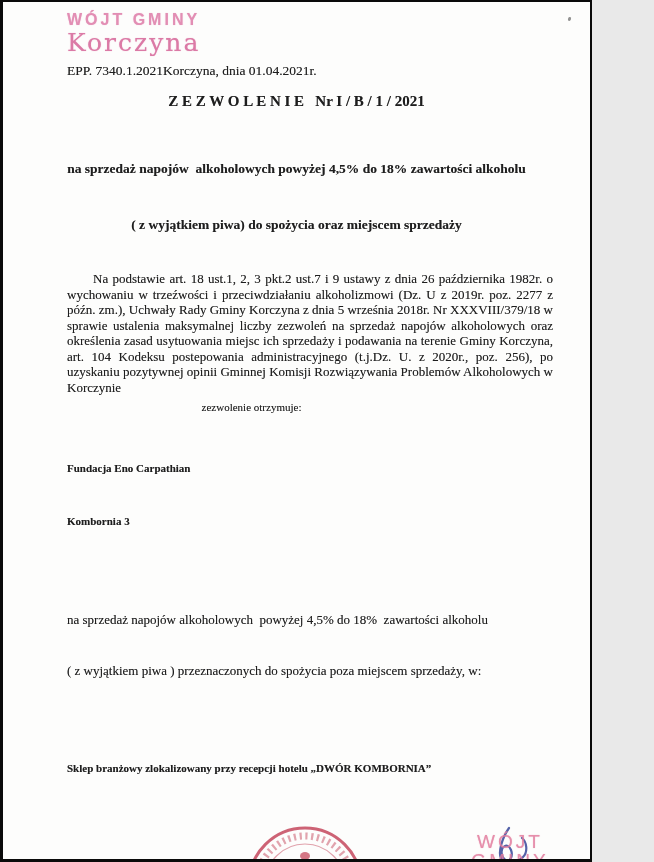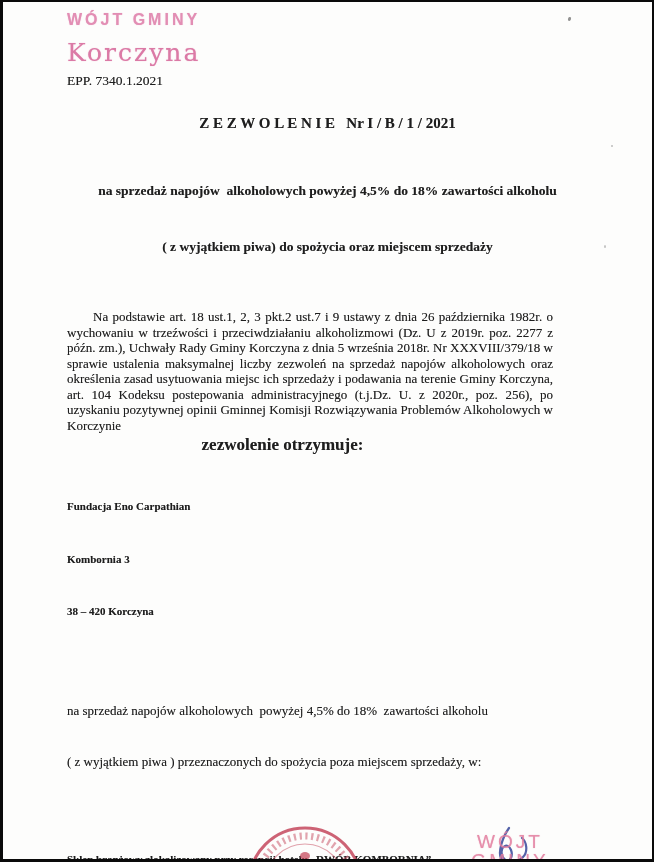--- a/index.html
+++ b/index.html
@@ -1,65 +1,65 @@
 <!DOCTYPE html>
 <html lang="pl"><head>
 <meta charset="utf-8">
 <style>
   html,body{margin:0;padding:0;background:#e9e9e9;}
   .scan{
     position:relative;
-    width:654px;height:862px;
+    width:592px;height:862px;
     box-sizing:border-box;
     background:#fdfdfc;
     border:2px solid #0a0a0a;
     border-left-width:3px;
     border-bottom-width:3px;
     overflow:hidden;
     font-family:"Liberation Serif", serif;
     color:#1e1e1e;
     text-shadow:0 0 .4px rgba(30,30,30,.45);
   }
   
   .stamp-top{margin:10px 0 0 64px;line-height:1;}
   .stamp-top .l1{
     font-family:"Liberation Sans", sans-serif;
     font-weight:bold;font-size:16px;letter-spacing:3px;
     color:#e083ad;opacity:.9;text-shadow:0 0 1px rgba(224,131,173,.6);
   }
   .stamp-top .l2{
     font-family:"DejaVu Serif", serif;
-    font-size:25px;letter-spacing:2px;margin-top:12px;
+    font-size:25px;letter-spacing:2px;margin-top:2px;
     color:#d96f9f;opacity:.92;text-shadow:0 0 1px rgba(217,111,159,.6);
   }
   .refline{
     display:flex;justify-content:flex-start;
     margin:8px 62px 0 64px;font-size:13.5px;
   }
   
   .title{
-    margin-top:26px;text-align:center;
+    margin-top:14px;text-align:center;
     font-weight:bold;font-size:15px;white-space:pre-wrap;
   }
   .subtitle{
     margin-top:13px;text-align:center;font-weight:bold;
     font-size:13.5px;line-height:18.5px;white-space:pre-wrap;
   }
   
   .para{
     margin:11px 74px 0 64px;
     font-size:13px;line-height:15.5px;
   }
   .legal{
-    margin-top:16px;width:486px;
+    margin-top:0;width:486px;
     text-align:justify;text-indent:26px;line-height:15.5px;
   }
   .grant{
-    margin-top:4px;text-align:center;font-weight:bold;
-    font-size:17px;line-height:16px;margin-right:90px;
+    margin-top:4px;text-align:center;font-weight:normal;
+    font-size:11px;line-height:16px;margin-right:90px;
   }
   .block{margin:10px 74px 0 64px;font-weight:bold;font-size:11px;line-height:17.5px;white-space:pre-wrap;}
   .block.spaced{line-height:18px;}
   .scope{margin-top:12px;font-size:13px;line-height:17px;white-space:pre-wrap;}
   
   .seal{position:absolute;left:240px;top:816px;pointer-events:none;}
   .sig{position:absolute;left:468px;top:822px;pointer-events:none;}
   .stamp-bottom{
     position:absolute;left:432px;top:830px;width:150px;
     text-align:center;line-height:1;pointer-events:none;
@@ -79,36 +79,36 @@
 
 <div class="scan">
 
   <div class="stamp-top">
     <div class="l1">WÓJT GMINY</div>
     <div class="l2">Korczyna</div>
   </div>
 
   <div class="refline">
     <span>EPP. 7340.1.2021</span>
+    <span>Korczyna, dnia 01.04.2021r.</span>
   </div>
 
   <div class="title">Z E Z W O L E N I E   Nr I / B / 1 / 2021</div>
   <div class="subtitle">
     <div>na sprzedaż napojów  alkoholowych powyżej 4,5% do 18% zawartości alkoholu</div>
     <div>( z wyjątkiem piwa) do spożycia oraz miejscem sprzedaży</div>
   </div>
 
   <p class="para legal">Na podstawie art. 18 ust.1, 2, 3 pkt.2 ust.7 i 9 ustawy z dnia 26 października 1982r. o wychowaniu w trzeźwości i przeciwdziałaniu alkoholizmowi (Dz. U z 2019r. poz. 2277 z późn. zm.), Uchwały Rady Gminy Korczyna z dnia 5 września 2018r. Nr XXXVIII/379/18 w sprawie ustalenia maksymalnej liczby zezwoleń na sprzedaż napojów alkoholowych oraz określenia zasad usytuowania miejsc ich sprzedaży i podawania na terenie Gminy Korczyna, art. 104 Kodeksu postepowania administracyjnego (t.j.Dz. U. z 2020r., poz. 256), po uzyskaniu pozytywnej opinii Gminnej Komisji Rozwiązywania Problemów Alkoholowych w Korczynie</p>
 
   <div class="grant">zezwolenie otrzymuje:</div>
 
   <div class="block">
     <div>Fundacja Eno Carpathian</div>
     <div>Kombornia 3</div>
-    <div>38 – 420 Korczyna</div>
   </div>
 
   <div class="para scope">
     <div>na sprzedaż napojów alkoholowych  powyżej 4,5% do 18%  zawartości alkoholu</div>
     <div>( z wyjątkiem piwa ) przeznaczonych do spożycia poza miejscem sprzedaży, w:</div>
   </div>
 
   <div class="block spaced">
     <div>Sklep branżowy zlokalizowany przy recepcji hotelu „DWÓR KOMBORNIA”</div>
     

